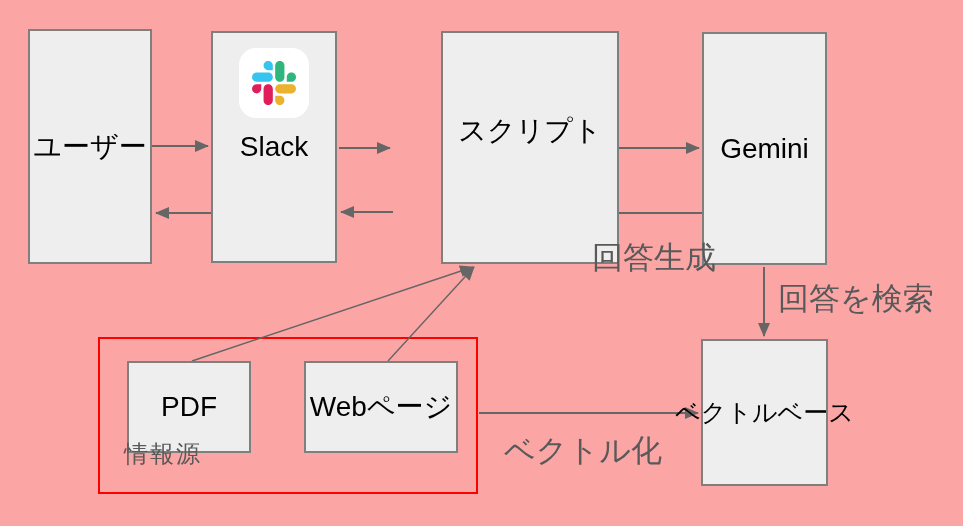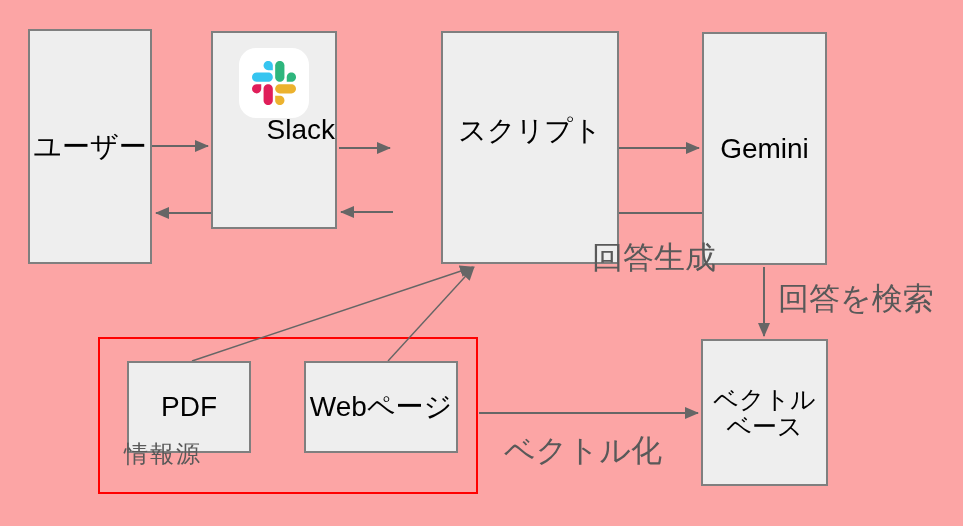--- a/index.html
+++ b/index.html
@@ -21,28 +21,28 @@
     background: #eeeeee;
     border: 2px solid #7f7f7f;
     display: flex;
     align-items: center;
     justify-content: center;
     font-size: 28px;
     color: #000000;
     white-space: nowrap;
   }
   .node-user   { left: 28px;  top: 29px;  width: 124px; height: 235px; }
-  .node-slack  { left: 211px; top: 31px;  width: 126px; height: 198px; justify-content: flex-end; }
+  .node-slack  { left: 211px; top: 31px;  width: 126px; height: 232px; }
   .node-script { left: 393px; top: 31px;  width: 178px; height: 233px; padding-bottom: 34px; margin-left: 48px; }
   .node-gemini { left: 702px; top: 32px;  width: 125px; height: 233px; justify-content: center; }
   .node-pdf    { left: 127px; top: 361px; width: 124px; height: 92px; }
   .node-web    { left: 304px; top: 361px; width: 154px; height: 92px; }
   .node-vdb    {
     left: 701px; top: 339px; width: 127px; height: 147px;
-    flex-direction: column; font-size: 25px; line-height: 27px; 
+    flex-direction: row; font-size: 25px; line-height: 27px; 
   }
   .group-box {
     position: absolute;
     box-sizing: border-box;
     left: 98px; top: 337px; width: 380px; height: 157px;
     border: 2px solid #ff0000;
     background: transparent;
   }
   .slack-icon {
     position: absolute;

